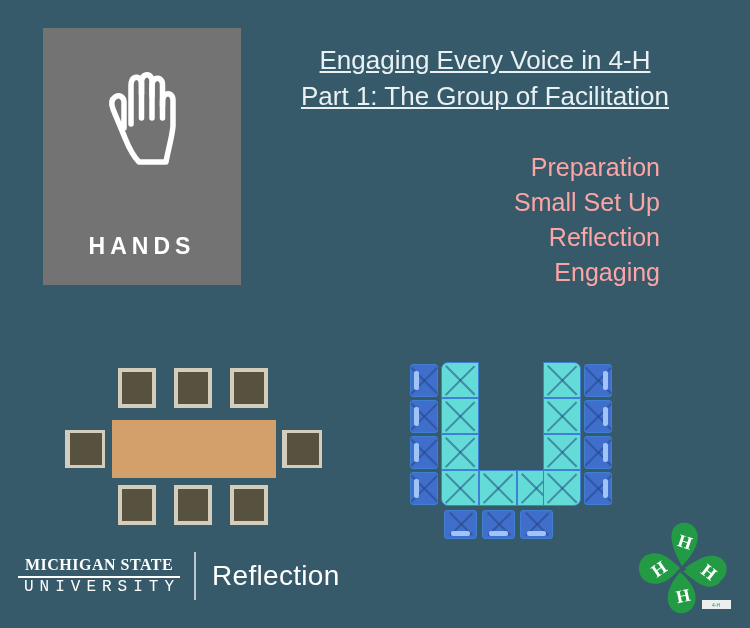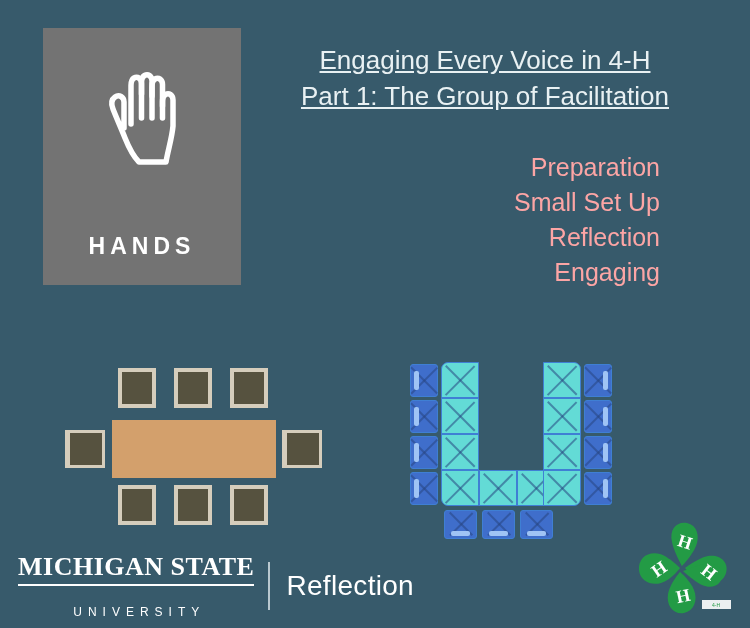--- a/index.html
+++ b/index.html
@@ -162,31 +162,31 @@
   .msu-logo {
     position: absolute;
     left: 18px;
     top: 552px;
     display: flex;
     align-items: center;
   }
   .msu-left { text-align: center; color: #ffffff; }
   .msu-top {
     font-family: "Liberation Serif", serif;
-    font-size: 26px;
+    font-size: 16px;
     font-weight: bold;
     letter-spacing: 0.5px;
     border-bottom: 2.5px solid #ffffff;
     padding-bottom: 2px;
   }
   .msu-bottom {
-    font-family: Liberation Sans, sans-serif;
-    font-size: 12px;
+    font-family: Liberation Mono, monospace;
+    font-size: 16px;
     letter-spacing: 6px;
-    padding-top: 19px;
+    padding-top: 0;
     padding-left: 6px;
   }
   .msu-divider {
     width: 2px;
     height: 48px;
     background: #b9c8cf;
     margin: 0 16px 0 14px;
   }
   .msu-ext {
     color: #ffffff;

